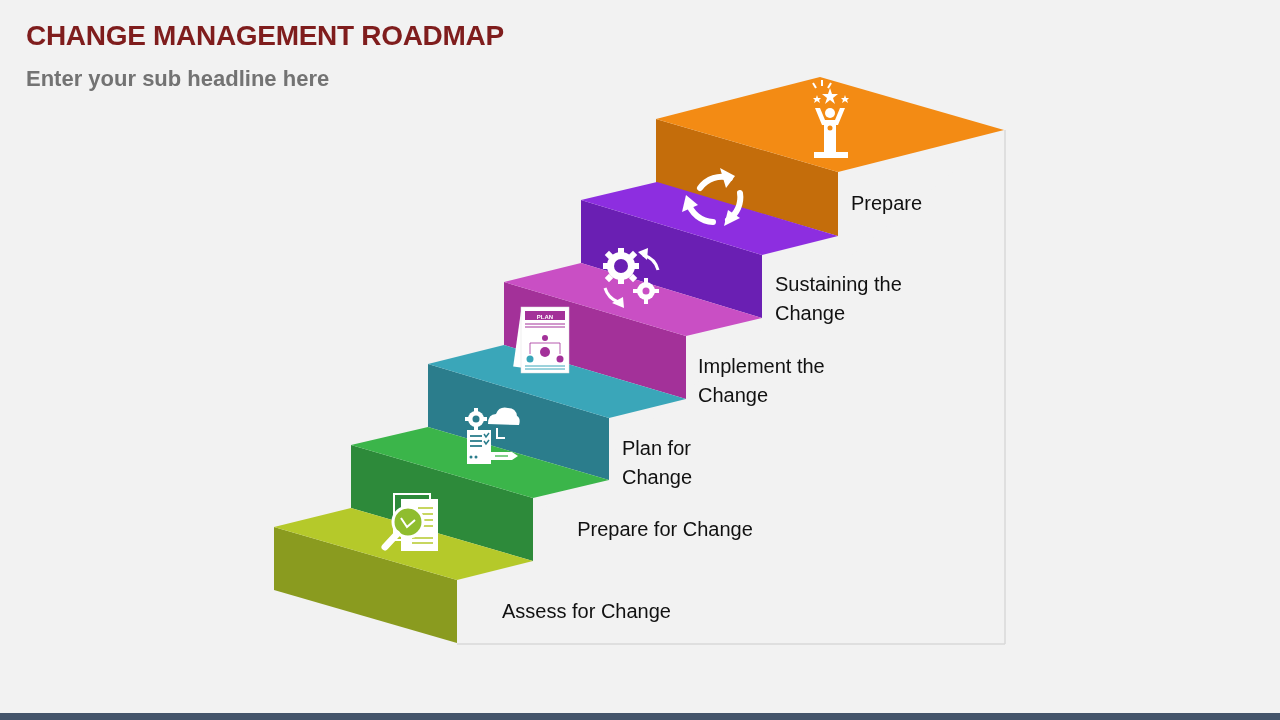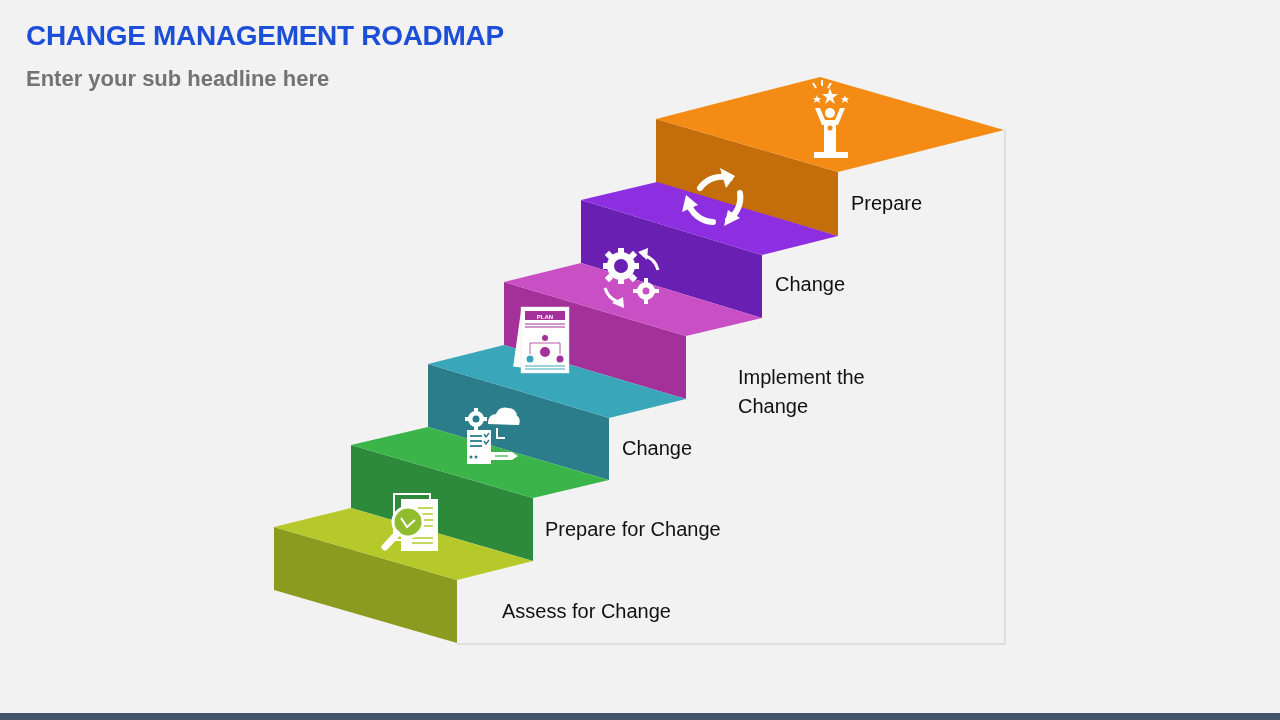--- a/index.html
+++ b/index.html
@@ -3,21 +3,21 @@
 <meta charset="utf-8">
 <style>
   html, body { margin:0; padding:0; }
   body {
     width:1280px; height:720px; overflow:hidden; position:relative;
     background:#f2f2f2;
     font-family:"Liberation Sans", "DejaVu Sans", sans-serif;
   }
   .title {
     position:absolute; left:26px; top:20px;
-    font-size:28px; font-weight:bold; color:#1d4ed8; letter-spacing:-0.3px;
+    font-size:28px; font-weight:bold; color:#7f1d1d; letter-spacing:-0.3px;
   }
   .subtitle {
     position:absolute; left:26px; top:66px;
     font-size:22px; color:#737373;font-weight:bold;
   }
   svg.stairs { position:absolute; left:0; top:0; }
   .label {
     position:absolute; font-size:20px; color:#111; line-height:29px;
     width:200px;
   }
@@ -166,30 +166,32 @@
     </g>
     <circle cx="408" cy="522" r="15" fill="#8fbd2e" stroke="#fff" stroke-width="3"></circle>
     <polyline points="401,518 407,527 415,520" fill="none" stroke="#fff" stroke-width="2"></polyline>
     <line x1="397" y1="534" x2="385" y2="547" stroke="#fff" stroke-width="7" stroke-linecap="round"></line>
   </g>
 </svg>
 
 <div class="label" style="left:470px; top:597px;margin-left:32px;">
   <span>Assess for Change</span>
 </div>
-<div class="label" style="left:545px; top:515px; width:240px;">
+<div class="label" style="left:545px; top:515px; width:240px;text-align:center;">
   <span>Prepare for Change</span>
 </div>
 <div class="label" style="left:622px; top:434px;">
+  <div>Plan for</div>
   <div>Change</div>
 </div>
-<div class="label" style="left:738px; top:352px;margin-top:11px;">
+<div class="label" style="left:698px; top:352px;">
   <div>Implement the</div>
   <div>Change</div>
 </div>
 <div class="label" style="left:775px; top:270px;">
+  <div>Sustaining the</div>
   <div>Change</div>
 </div>
 <div class="label" style="left:851px; top:189px;">
   <span>Prepare</span>
 </div>
 
 <div class="bottom-bar"></div>
 
 </body></html>

